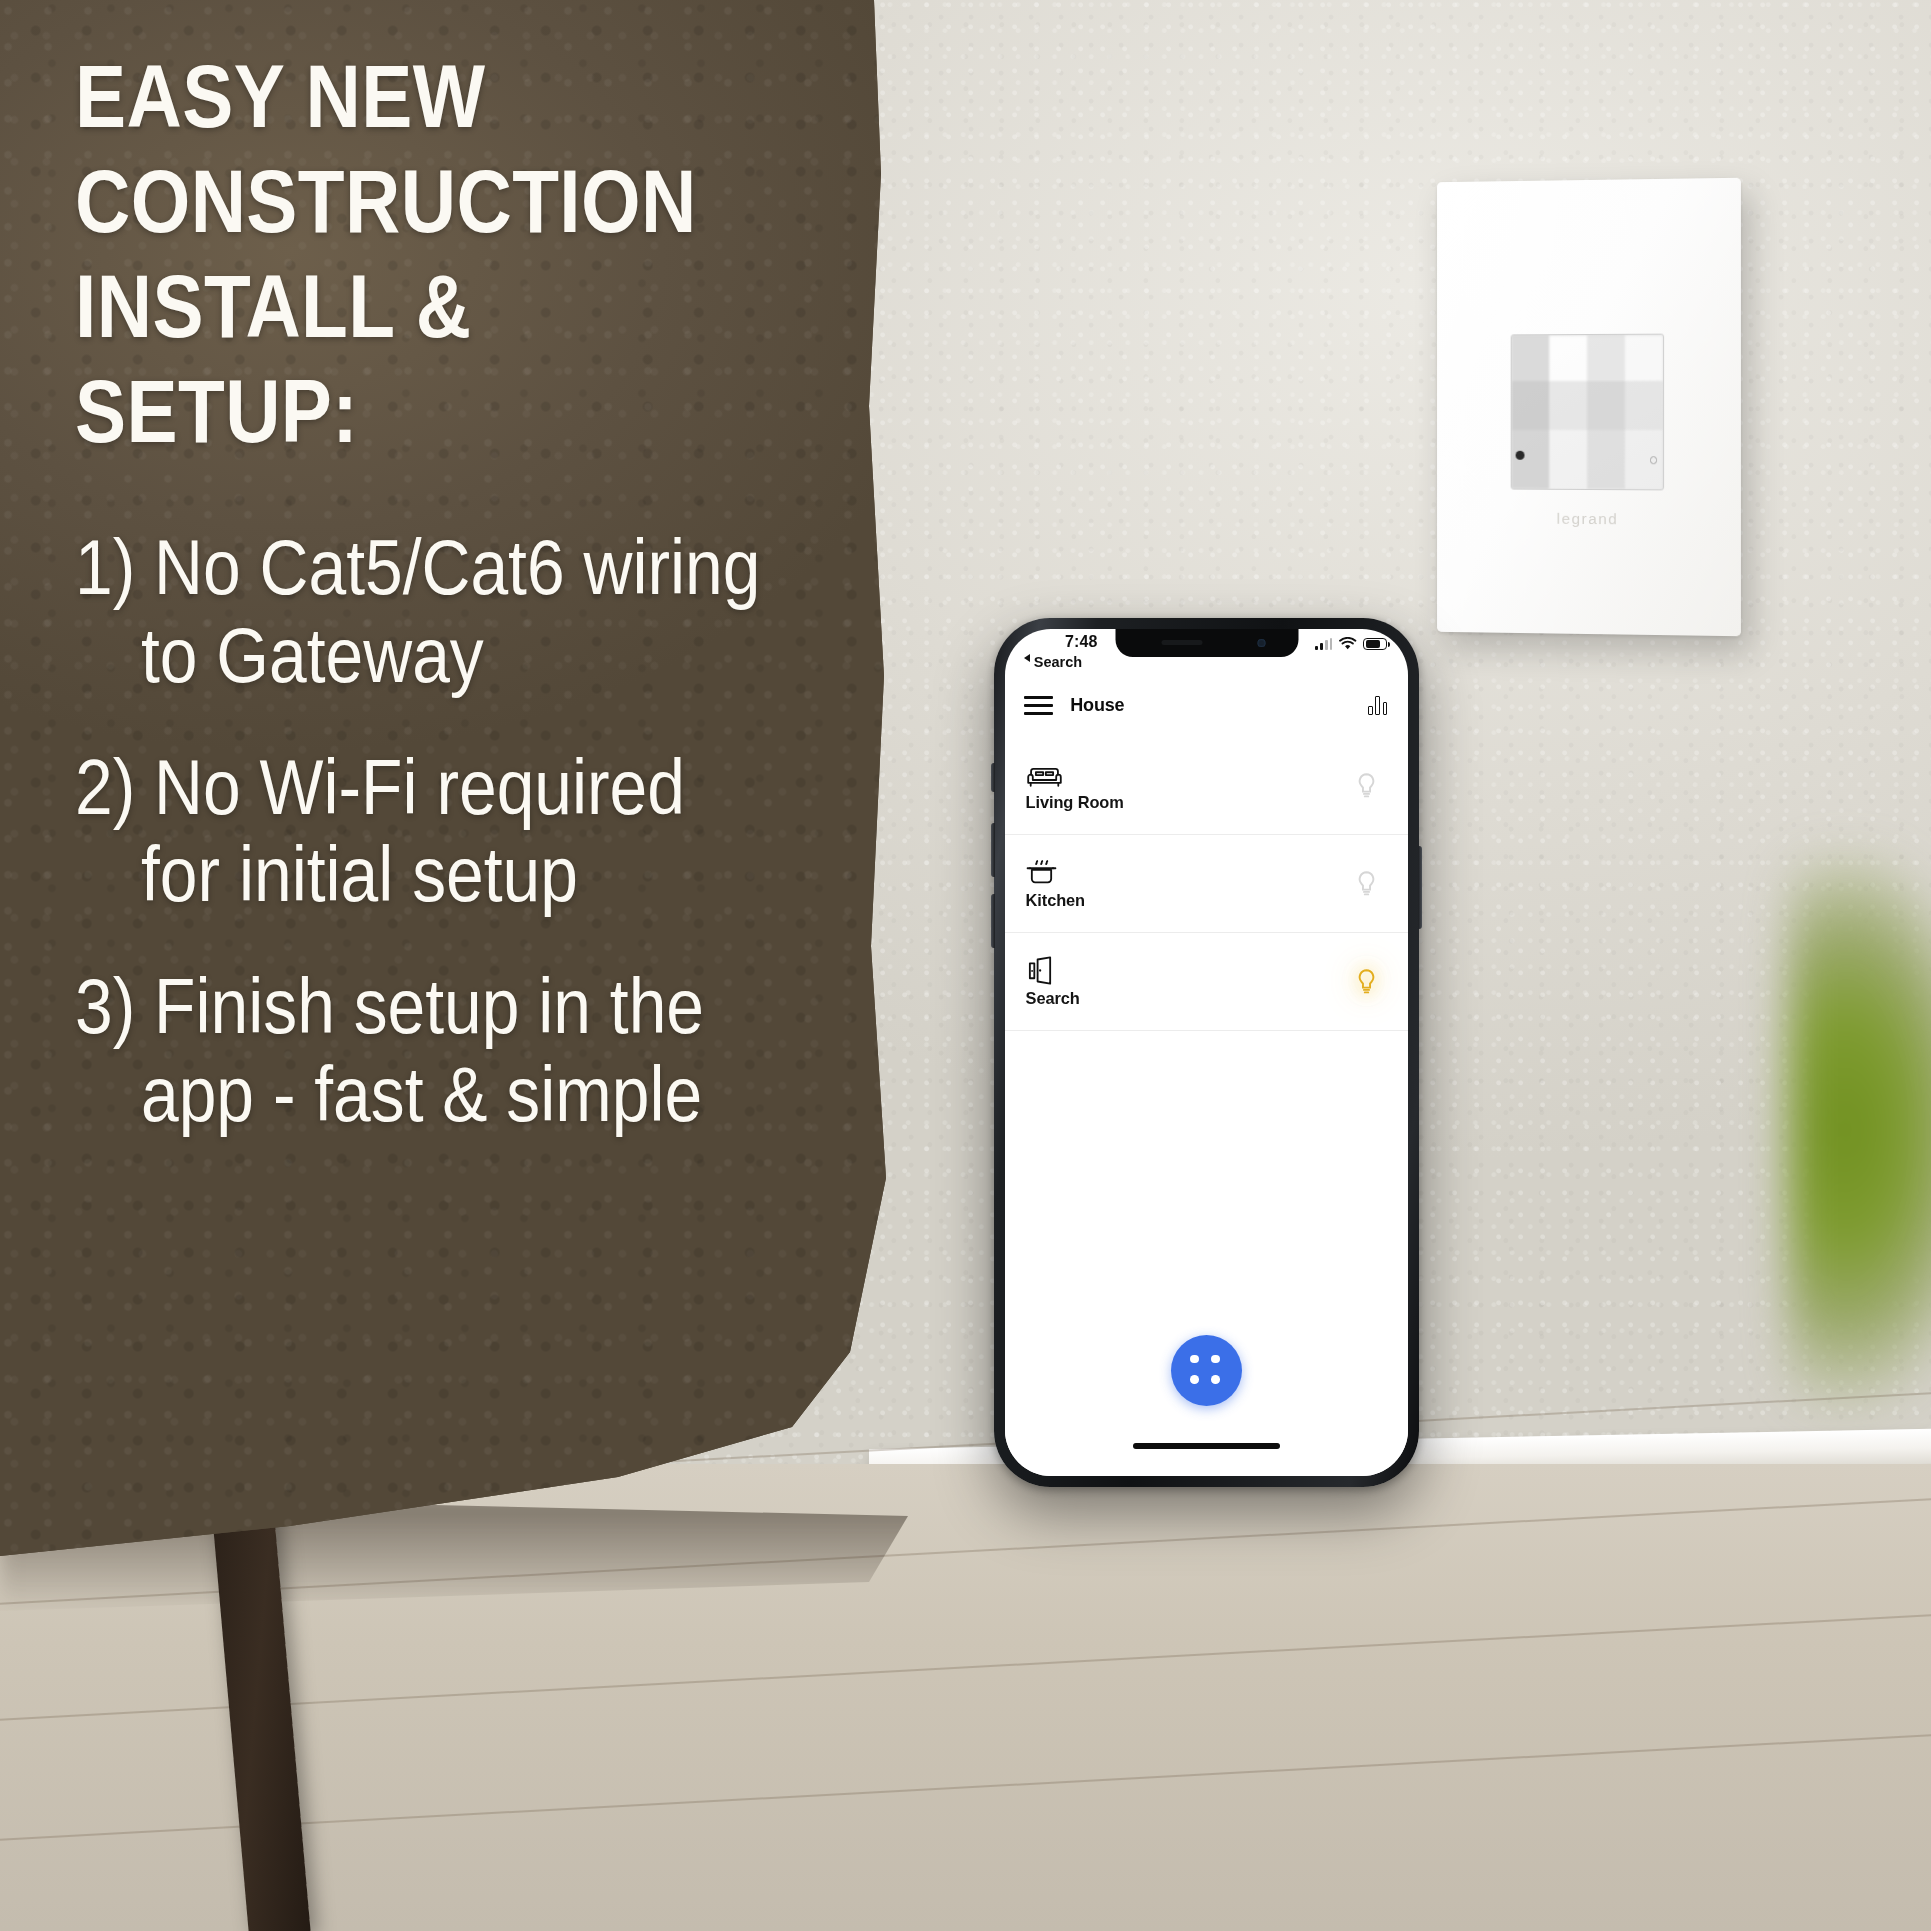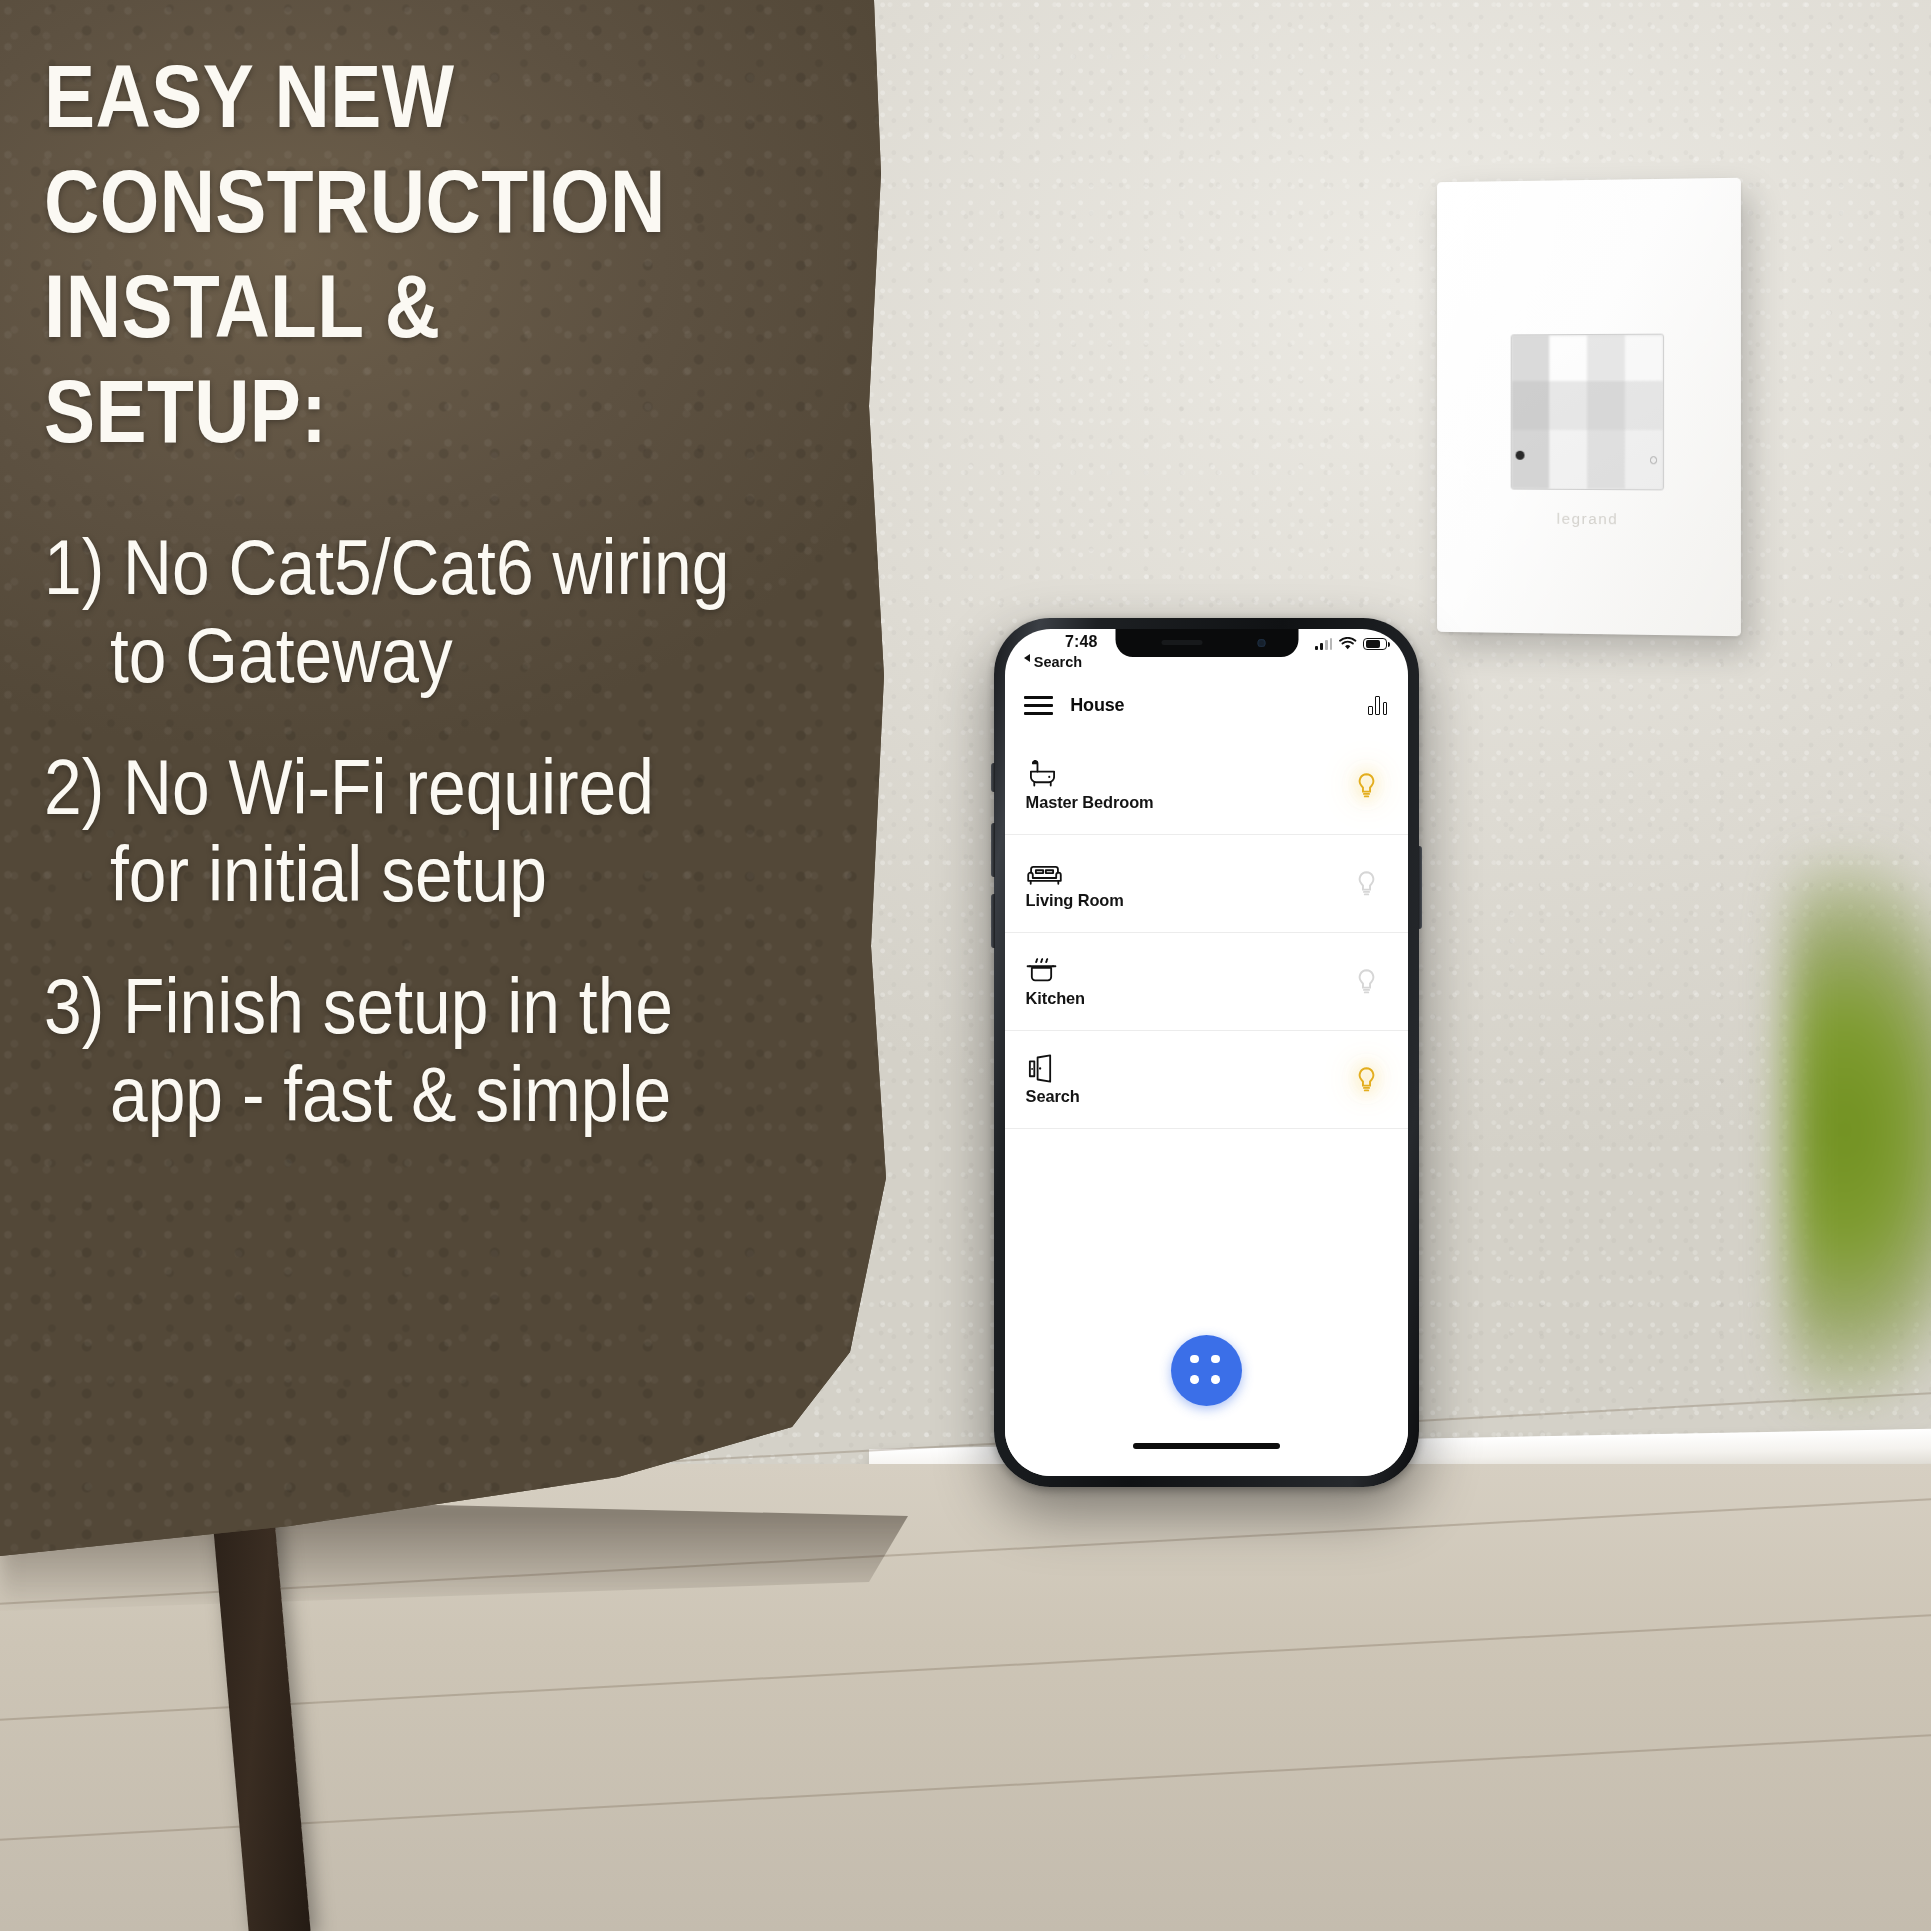--- a/index.html
+++ b/index.html
@@ -108,21 +108,21 @@
     transform:skewX(5deg);
     box-shadow:5.8px 5.8px 19.3px rgba(0,0,0,.35);
   }
   .fabric-shadow {
     position:absolute; left:0; top:1495px; width:946px; height:116px;
     background:linear-gradient(180deg, rgba(45,35,25,.55) 0%, rgba(45,35,25,0) 100%);
     filter:blur(9.7px);
     clip-path: polygon(0 0, 908px 21px, 869px 87px, 0 116px);
   }
 
-  .copy { position:absolute; left:44px; top:44px; width:801px; color:#fbf9f3; }
+  .copy { position:absolute; left:75px; top:44px; width:801px; color:#fbf9f3; }
   .headline {
     font-family:"Liberation Sans Narrow","Liberation Sans", sans-serif;
     font-weight:700; font-size:89px; line-height:1.18;
     letter-spacing:0.5px; text-transform:uppercase;
     transform:scaleX(.86); transform-origin:left center;
     text-shadow:0 1.9px 6.8px rgba(0,0,0,.32);
   }
   .steps { margin-top:60px; }
   .step {
     font-family:"Liberation Sans Narrow","Liberation Sans", sans-serif;
@@ -328,41 +328,20 @@
         <span class="app-title">House</span>
         <span class="stats-icon">
             <i></i>
             <i></i>
             <i></i>
           </span>
       </div>
 
       <div class="list">
 
-        <div class="row">
-          <div class="row-main">
-            <span class="row-icon">
-              <svg width="33" height="29" viewBox="0 0 34 30" fill="none" stroke="#111" stroke-width="1.9" stroke-linecap="round" stroke-linejoin="round">
-                <path d="M7 3.5c0-1.4 1.1-2.4 2.4-2.4s2.4 1 2.4 2.4v8.5"></path>
-                <circle cx="9.4" cy="1.6" r="0.6" fill="#111"></circle>
-                <path d="M8.2 2.2h2.6M7.8 3.4h3.4"></path>
-                <path d="M5 12h24v5.5a5.5 5.5 0 0 1-5.5 5.5H10.5A5.5 5.5 0 0 1 5 17.5z"></path>
-                <path d="M8.5 23v3.5M25.5 23v3.5"></path>
-                <circle cx="24" cy="17.5" r="1.1" fill="#111" stroke="none"></circle>
-              </svg>
-            </span>
-            <span class="row-label">Master Bedroom</span>
-          </div>
-          <span class="bulb on">
-            <svg width="21" height="27" viewBox="0 0 22 28" fill="none" stroke="#e3ad1e" stroke-width="2" stroke-linecap="round">
-              <path d="M11 2.2a7.2 7.2 0 0 1 5.4 11.9l-1.7 2.1v4.2h-7.4v-4.2l-1.7-2.1A7.2 7.2 0 0 1 11 2.2z"></path>
-              <path d="M8.3 22.8h5.4M9.2 25.4h3.6"></path>
-            </svg>
-          </span>
-        </div>
 
 
         <div class="row">
           <div class="row-main">
             <span class="row-icon">
               <svg width="37" height="23" viewBox="0 0 38 24" fill="none" stroke="#111" stroke-width="1.9" stroke-linejoin="round" stroke-linecap="round">
                 <path d="M5 9V5.2A2.2 2.2 0 0 1 7.2 3h23.6A2.2 2.2 0 0 1 33 5.2V9"></path>
                 <path d="M2 11.4a2.4 2.4 0 0 1 4.8 0v3.2h24.4v-3.2a2.4 2.4 0 0 1 4.8 0v6.2H2z"></path>
                 <path d="M10 6.5h7.6v3H10zM20.4 6.5H28v3h-7.6z"></path>
                 <path d="M4.6 17.6v3M33.4 17.6v3"></path>

